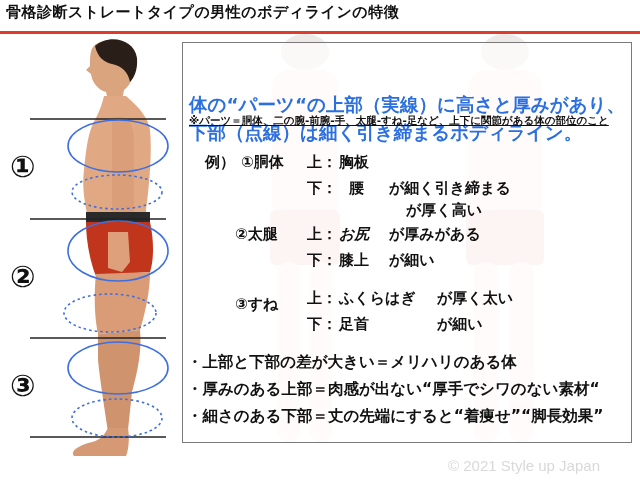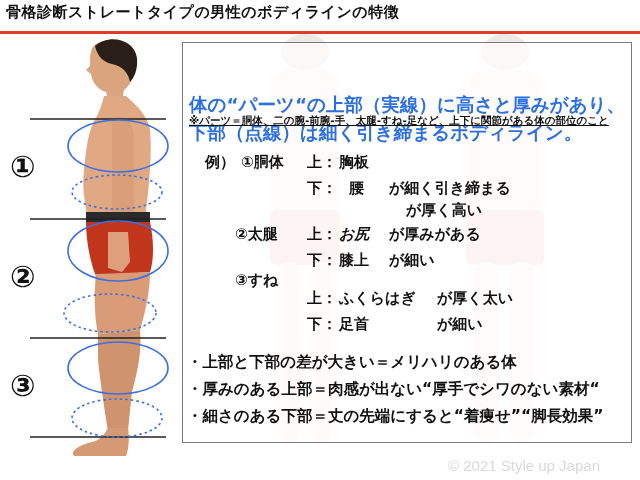--- a/index.html
+++ b/index.html
@@ -141,21 +141,21 @@
     <div class="ex-row" style="left:52px; top:182px;">②太腿</div>
     <div class="ex-row" style="left:124px; top:182px;">上：</div>
     <div class="ex-row" style="left:156px; top:182px;font-style:italic;">お尻</div>
     <div class="ex-row" style="left:206px; top:182px;text-align:right;">が厚みがある</div>
     <div class="ex-row" style="left:124px; top:208px;">下：</div>
     <div class="ex-row" style="left:156px; top:208px;">膝上</div>
     <div class="ex-row" style="left:206px; top:208px;">が細い</div>
   </div>
 
   <div>
-    <div class="ex-row" style="left:52px; top:228px;">③すね</div>
+    <div class="ex-row" style="left:52px; top:252px;">③すね</div>
     <div class="ex-row" style="left:124px; top:246px;">上：</div>
     <div class="ex-row" style="left:156px; top:246px;">ふくらはぎ</div>
     <div class="ex-row" style="left:254px; top:246px;text-align:right;">が厚く太い</div>
     <div class="ex-row" style="left:124px; top:272px;">下：</div>
     <div class="ex-row" style="left:156px; top:272px;">足首</div>
     <div class="ex-row" style="left:254px; top:272px;">が細い</div>
   </div>
 
   <div class="bullets">
     <div class="bullet">・上部と下部の差が大きい＝メリハリのある体</div>

